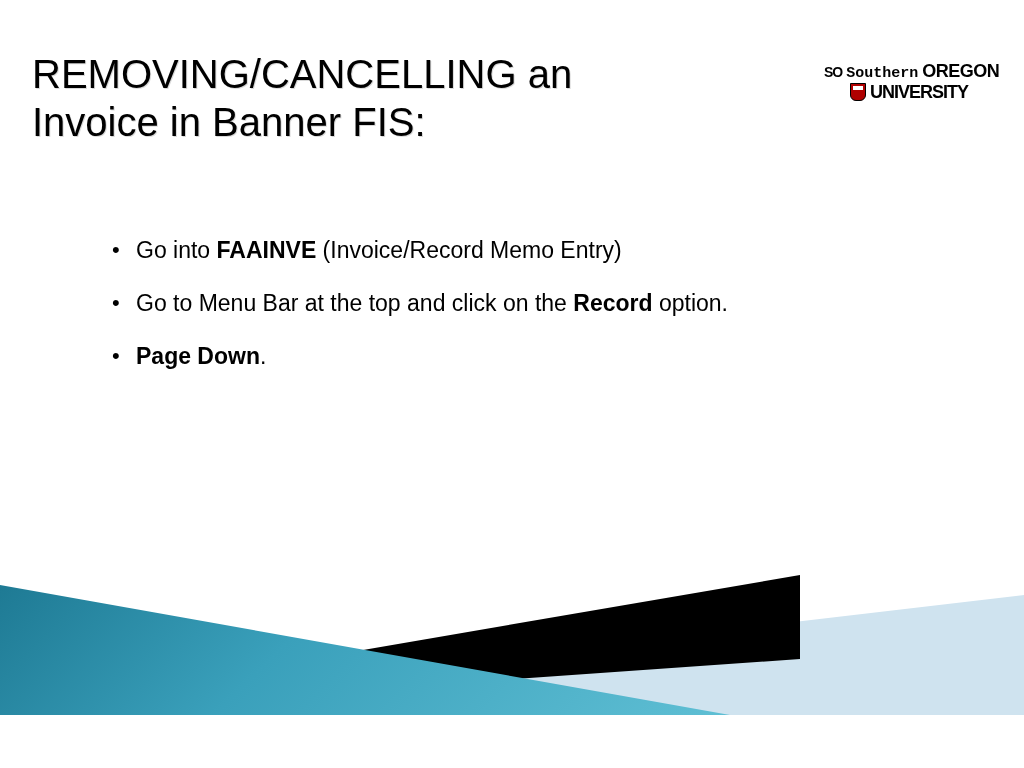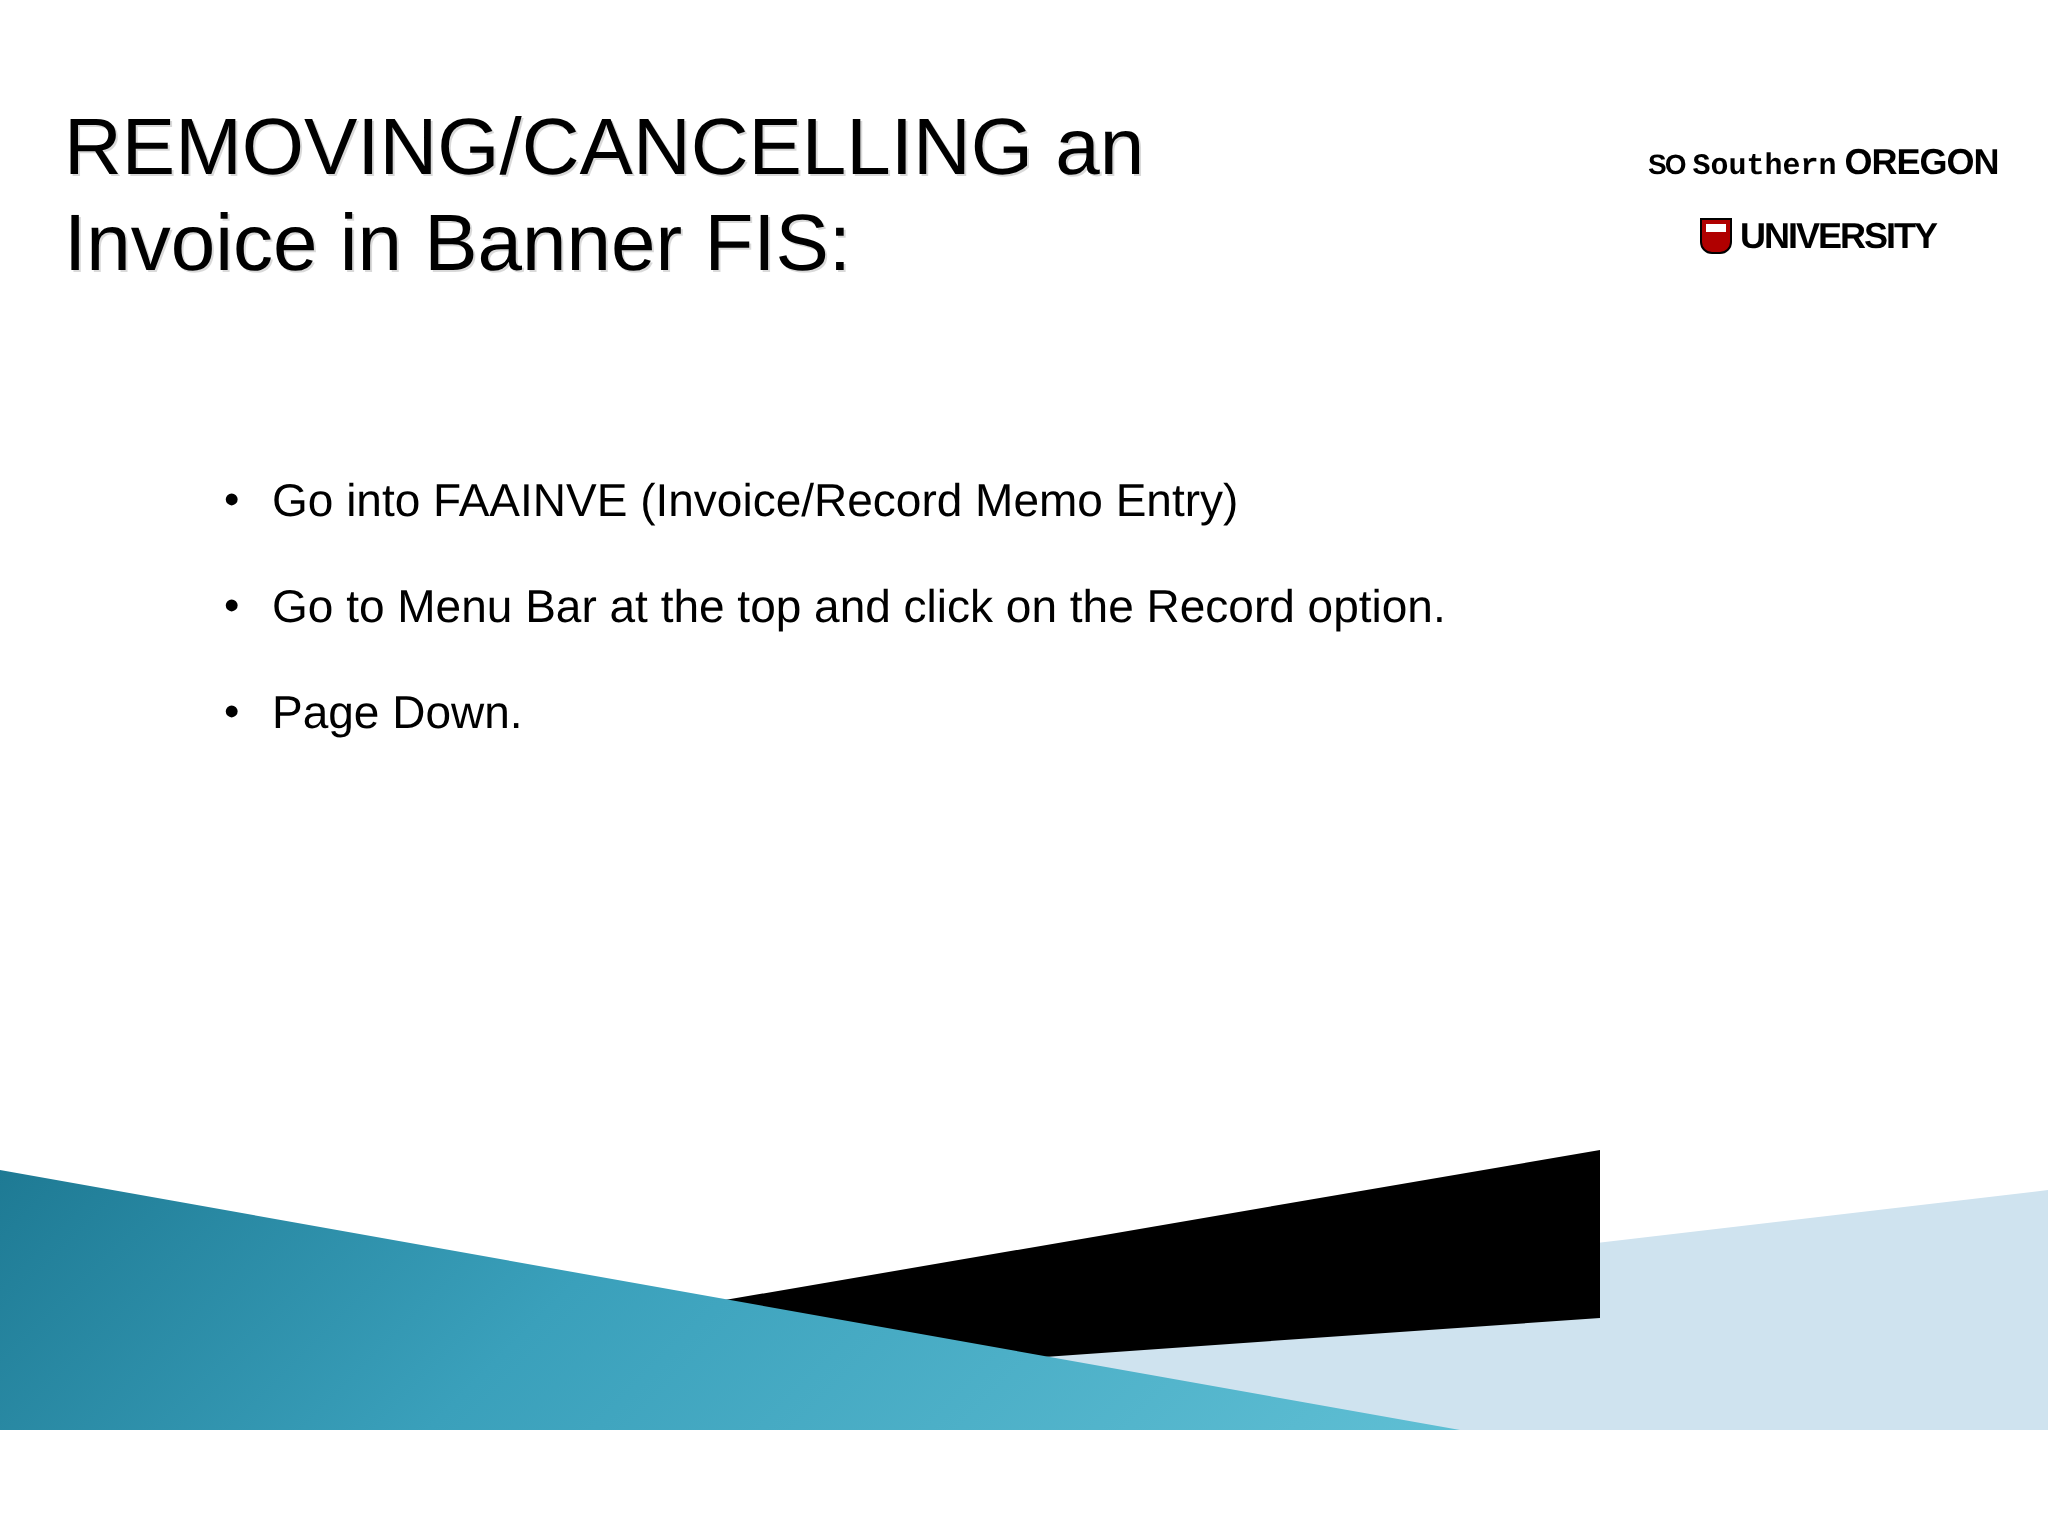--- a/index.html
+++ b/index.html
@@ -34,21 +34,20 @@
     top: 62px;
     right: 30px;
     width: 170px;
     text-align: left;
     line-height: 1;
   }
   .logo-top {
     display: flex;
     align-items: baseline;
     gap: 4px;
-    margin-top: 10px;
   }
   .logo-so {
     font-family: Arial, sans-serif;
     font-weight: 900;
     font-size: 14px;
     color: #000;
     letter-spacing: -1px;
   }
   .logo-southern {
     font-family: Liberation Mono, monospace;
@@ -60,21 +59,21 @@
     font-family: Arial, sans-serif;
     font-weight: 900;
     font-size: 18px;
     color: #000;
     letter-spacing: -0.5px;
   }
   .logo-bottom {
     display: flex;
     align-items: flex-end;
     gap: 4px;
-    margin-top: 18px;
+    margin-top: 2px;
     padding-left: 26px;
   }
   .logo-shield {
     width: 14px;
     height: 16px;
     background: #b00000;
     border: 1px solid #000;
     border-radius: 0 0 6px 6px;
     position: relative;
   }
@@ -111,21 +110,21 @@
     margin-bottom: 22px;
   }
   .body-list li::before {
     content: "•";
     position: absolute;
     left: 2px;
     top: 0;
     font-size: 22px;
     color: #000;
   }
-  .b { font-weight: 400; }
+  .b { font-weight: 700; }
 
   
   .tri-black {
     position: absolute;
     bottom: 0;
     left: 0;
     width: 800px;
     height: 140px;
     background: #000;
     clip-path: polygon(0 100%, 0 98%, 100% 0, 100% 60%, 0 100%);

